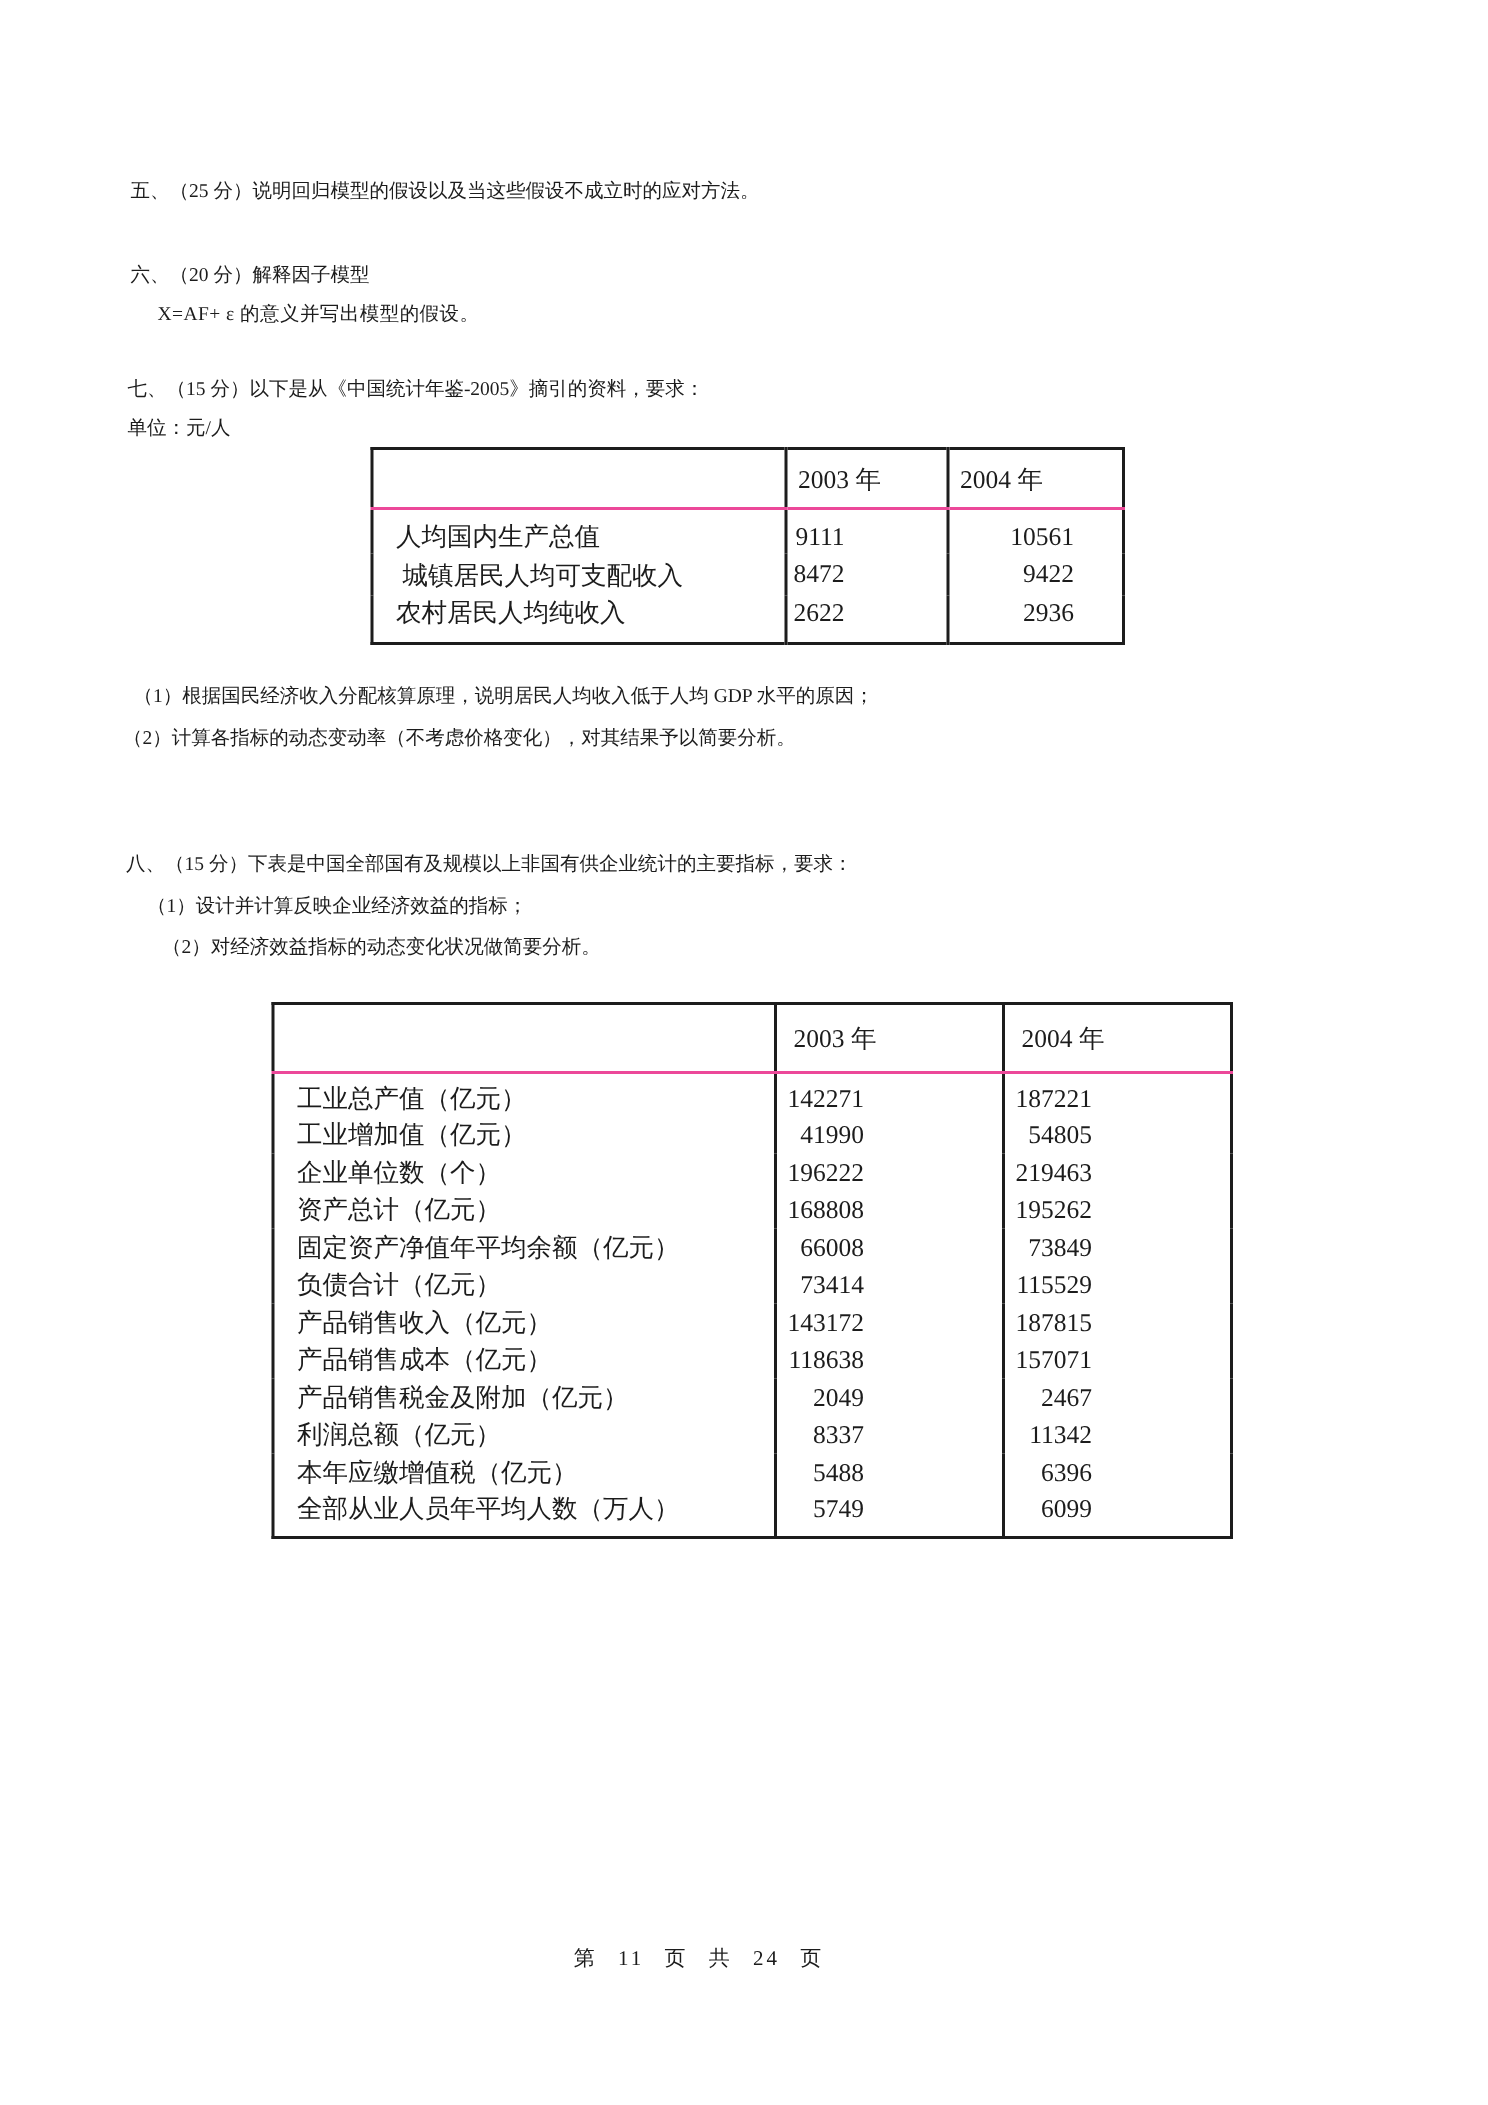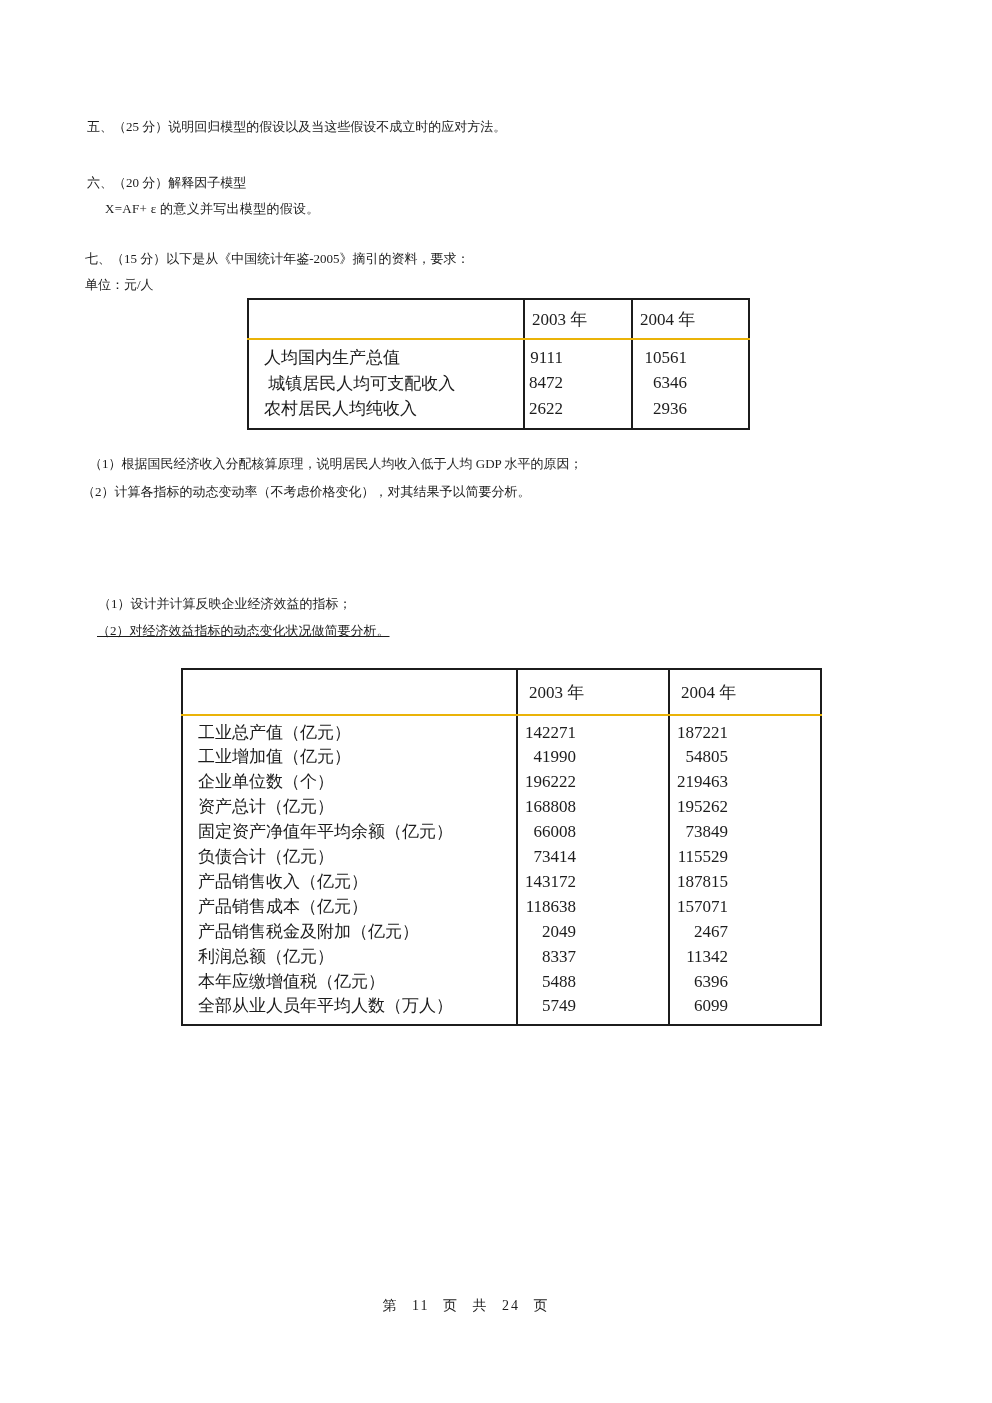--- a/index.html
+++ b/index.html
@@ -33,32 +33,32 @@
     padding:0;
     margin:0;
     font-weight:normal;
     text-align:left;
     vertical-align:middle;
     white-space:pre;
     overflow:hidden;
   }
   table.doc-table th.c1, table.doc-table td.c1,
   table.doc-table th.c2, table.doc-table td.c2 { border-left:2px solid #1c1c1c; }
-  table.doc-table thead th { border-bottom:2px solid #eab308; }
+  table.doc-table thead th { border-bottom:2px solid #ec4899; }
 
   
   #table-yearbook { left:247px; top:298px; width:501px; }
   #table-yearbook .c0 { width:276px; }
   #table-yearbook .c1 { width:108px; }
   #table-yearbook .c2 { width:117px; }
   #table-yearbook thead th { height:40px; padding-left:7px; }
   #table-yearbook tbody td { height:28px; }
   #table-yearbook tbody td.c0 { padding-left:15px; }
   #table-yearbook tbody td.c1 { text-align:right; padding-right:68px; }
-  #table-yearbook tbody td.c2 { text-align:right; padding-right:61px; }
+  #table-yearbook tbody td.c2 { text-align:right; padding-right:32px; }
   #table-yearbook tbody tr:first-child td { padding-top:6px; }
   #table-yearbook tbody tr:last-child td { padding-bottom:8px; }
 
   
   #table-enterprise { left:181px; top:668px; width:639px; }
   #table-enterprise .c0 { width:335px; }
   #table-enterprise .c1 { width:152px; }
   #table-enterprise .c2 { width:152px; }
   #table-enterprise thead th { height:46px; padding-left:11px; }
   #table-enterprise tbody td { height:25px; }
@@ -102,38 +102,39 @@
       </thead>
     <tbody>
         <tr>
           <td class="c0">人均国内生产总值</td>
           <td class="c1">9111</td>
           <td class="c2">10561</td>
         </tr>
         <tr>
           <td class="c0"> 城镇居民人均可支配收入</td>
           <td class="c1">8472</td>
-          <td class="c2">6346</td>
+          <td class="c2">9422</td>
         </tr>
         <tr>
           <td class="c0">农村居民人均纯收入</td>
           <td class="c1">2622</td>
           <td class="c2">2936</td>
         </tr>
       </tbody>
   </table>
 
   <div class="line" style="left:89px; top:454px;">（1）根据国民经济收入分配核算原理，说明居民人均收入低于人均 GDP 水平的原因；</div>
 
   <div class="line" style="left:82px; top:482px;">（2）计算各指标的动态变动率（不考虑价格变化），对其结果予以简要分析。</div>
 
+  <div class="line" style="left:84px; top:566px;">八、（15 分）下表是中国全部国有及规模以上非国有供企业统计的主要指标，要求：</div>
 
   <div class="line" style="left:98px; top:594px;">（1）设计并计算反映企业经济效益的指标；</div>
 
-  <div class="line" style="left:97px; top:621px;text-decoration:underline;">（2）对经济效益指标的动态变化状况做简要分析。</div>
+  <div class="line" style="left:108px; top:621px;">（2）对经济效益指标的动态变化状况做简要分析。</div>
 
   <table class="doc-table" id="table-enterprise">
     <thead>
         <tr>
           <th class="c0"></th>
           <th class="c1">2003 年</th>
           <th class="c2">2004 年</th>
         </tr>
       </thead>
     <tbody>

